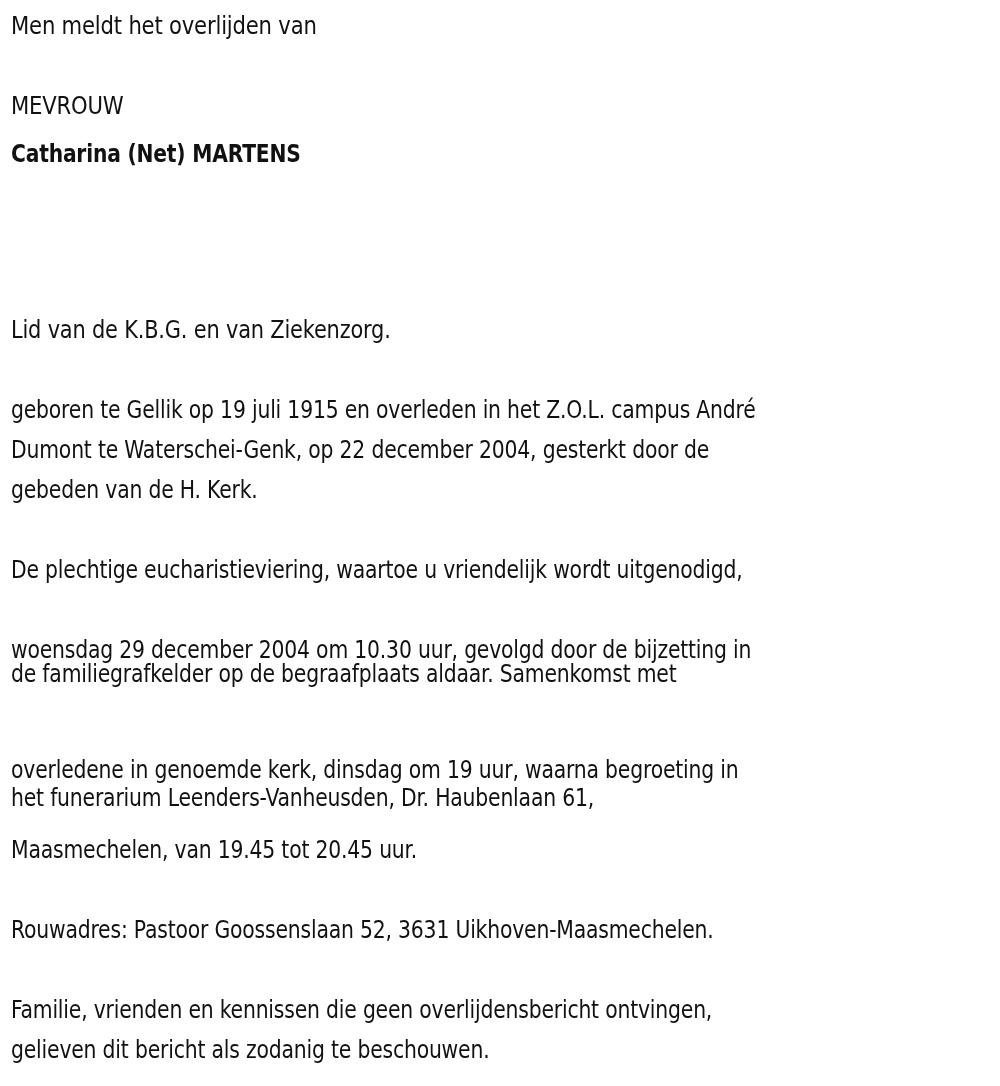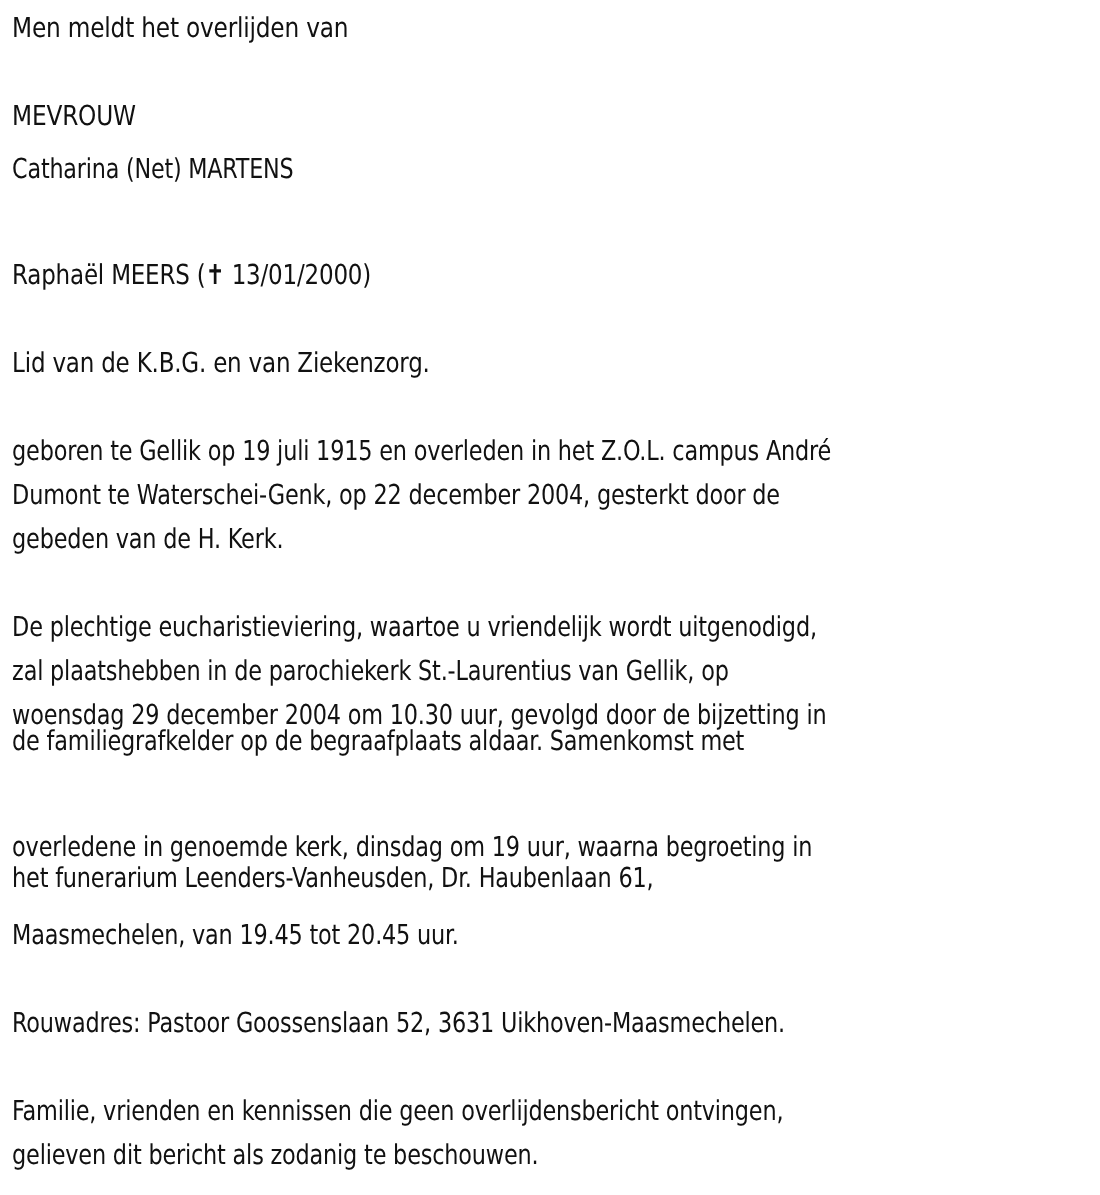--- a/index.html
+++ b/index.html
@@ -25,40 +25,38 @@
       font-size: 25px;
       line-height: 40px;
       white-space: nowrap;
       letter-spacing: -0.2px;
       font-stretch: condensed;
     }
     .cond {
       display: inline-block;
       transform-origin: left center;
     }
-    .bold { font-weight: normal; }
+    .bold { font-weight: bold; }
   </style>
 </head>
 <body>
 
 <div class="page">
   <div class="line" style="top:6px"><span class="cond" style="transform:scaleX(0.94)">Men meldt het overlijden van</span></div>
 
   <div class="line" style="top:86px"><span class="cond" style="transform:scaleX(0.94)">MEVROUW</span></div>
   <div class="line bold" style="top:134px"><span class="cond" style="transform:scaleX(0.9)">Catharina (Net) MARTENS</span></div>
-  <div class="line" style="top:230px"><span class="cond" style="transform:scaleX(0.93)">Raphaël MEERS (✝ 13/01/2000)</span></div>
 
   <div class="line" style="top:310px"><span class="cond" style="transform:scaleX(0.93)">Lid van de K.B.G. en van Ziekenzorg.</span></div>
 
   <div class="line" style="top:390px"><span class="cond" style="transform:scaleX(0.905)">geboren te Gellik op 19 juli 1915 en overleden in het Z.O.L. campus André</span></div>
   <div class="line" style="top:430px"><span class="cond" style="transform:scaleX(0.905)">Dumont te Waterschei-Genk, op 22 december 2004, gesterkt door de</span></div>
   <div class="line" style="top:470px"><span class="cond" style="transform:scaleX(0.905)">gebeden van de H. Kerk.</span></div>
 
   <div class="line" style="top:550px"><span class="cond" style="transform:scaleX(0.905)">De plechtige eucharistieviering, waartoe u vriendelijk wordt uitgenodigd,</span></div>
-  <div class="line" style="top:590px"><span class="cond" style="transform:scaleX(0.905)">zal plaatshebben in de parochiekerk St.-Laurentius van Gellik, op</span></div>
   <div class="line" style="top:630px"><span class="cond" style="transform:scaleX(0.905)">woensdag 29 december 2004 om 10.30 uur, gevolgd door de bijzetting in</span></div>
   <div class="line" style="top:654px"><span class="cond" style="transform:scaleX(0.905)">de familiegrafkelder op de begraafplaats aldaar. Samenkomst met</span></div>
   <div class="line" style="top:750px"><span class="cond" style="transform:scaleX(0.905)">overledene in genoemde kerk, dinsdag om 19 uur, waarna begroeting in</span></div>
   <div class="line" style="top:778px"><span class="cond" style="transform:scaleX(0.905)">het funerarium Leenders-Vanheusden, Dr. Haubenlaan 61,</span></div>
   <div class="line" style="top:830px"><span class="cond" style="transform:scaleX(0.905)">Maasmechelen, van 19.45 tot 20.45 uur.</span></div>
 
   <div class="line" style="top:910px"><span class="cond" style="transform:scaleX(0.905)">Rouwadres: Pastoor Goossenslaan 52, 3631 Uikhoven-Maasmechelen.</span></div>
 
   <div class="line" style="top:1030px"><span class="cond" style="transform:scaleX(0.905)">gelieven dit bericht als zodanig te beschouwen.</span></div>
   <div class="line" style="top:990px"><span class="cond" style="transform:scaleX(0.905)">Familie, vrienden en kennissen die geen overlijdensbericht ontvingen,</span></div>

